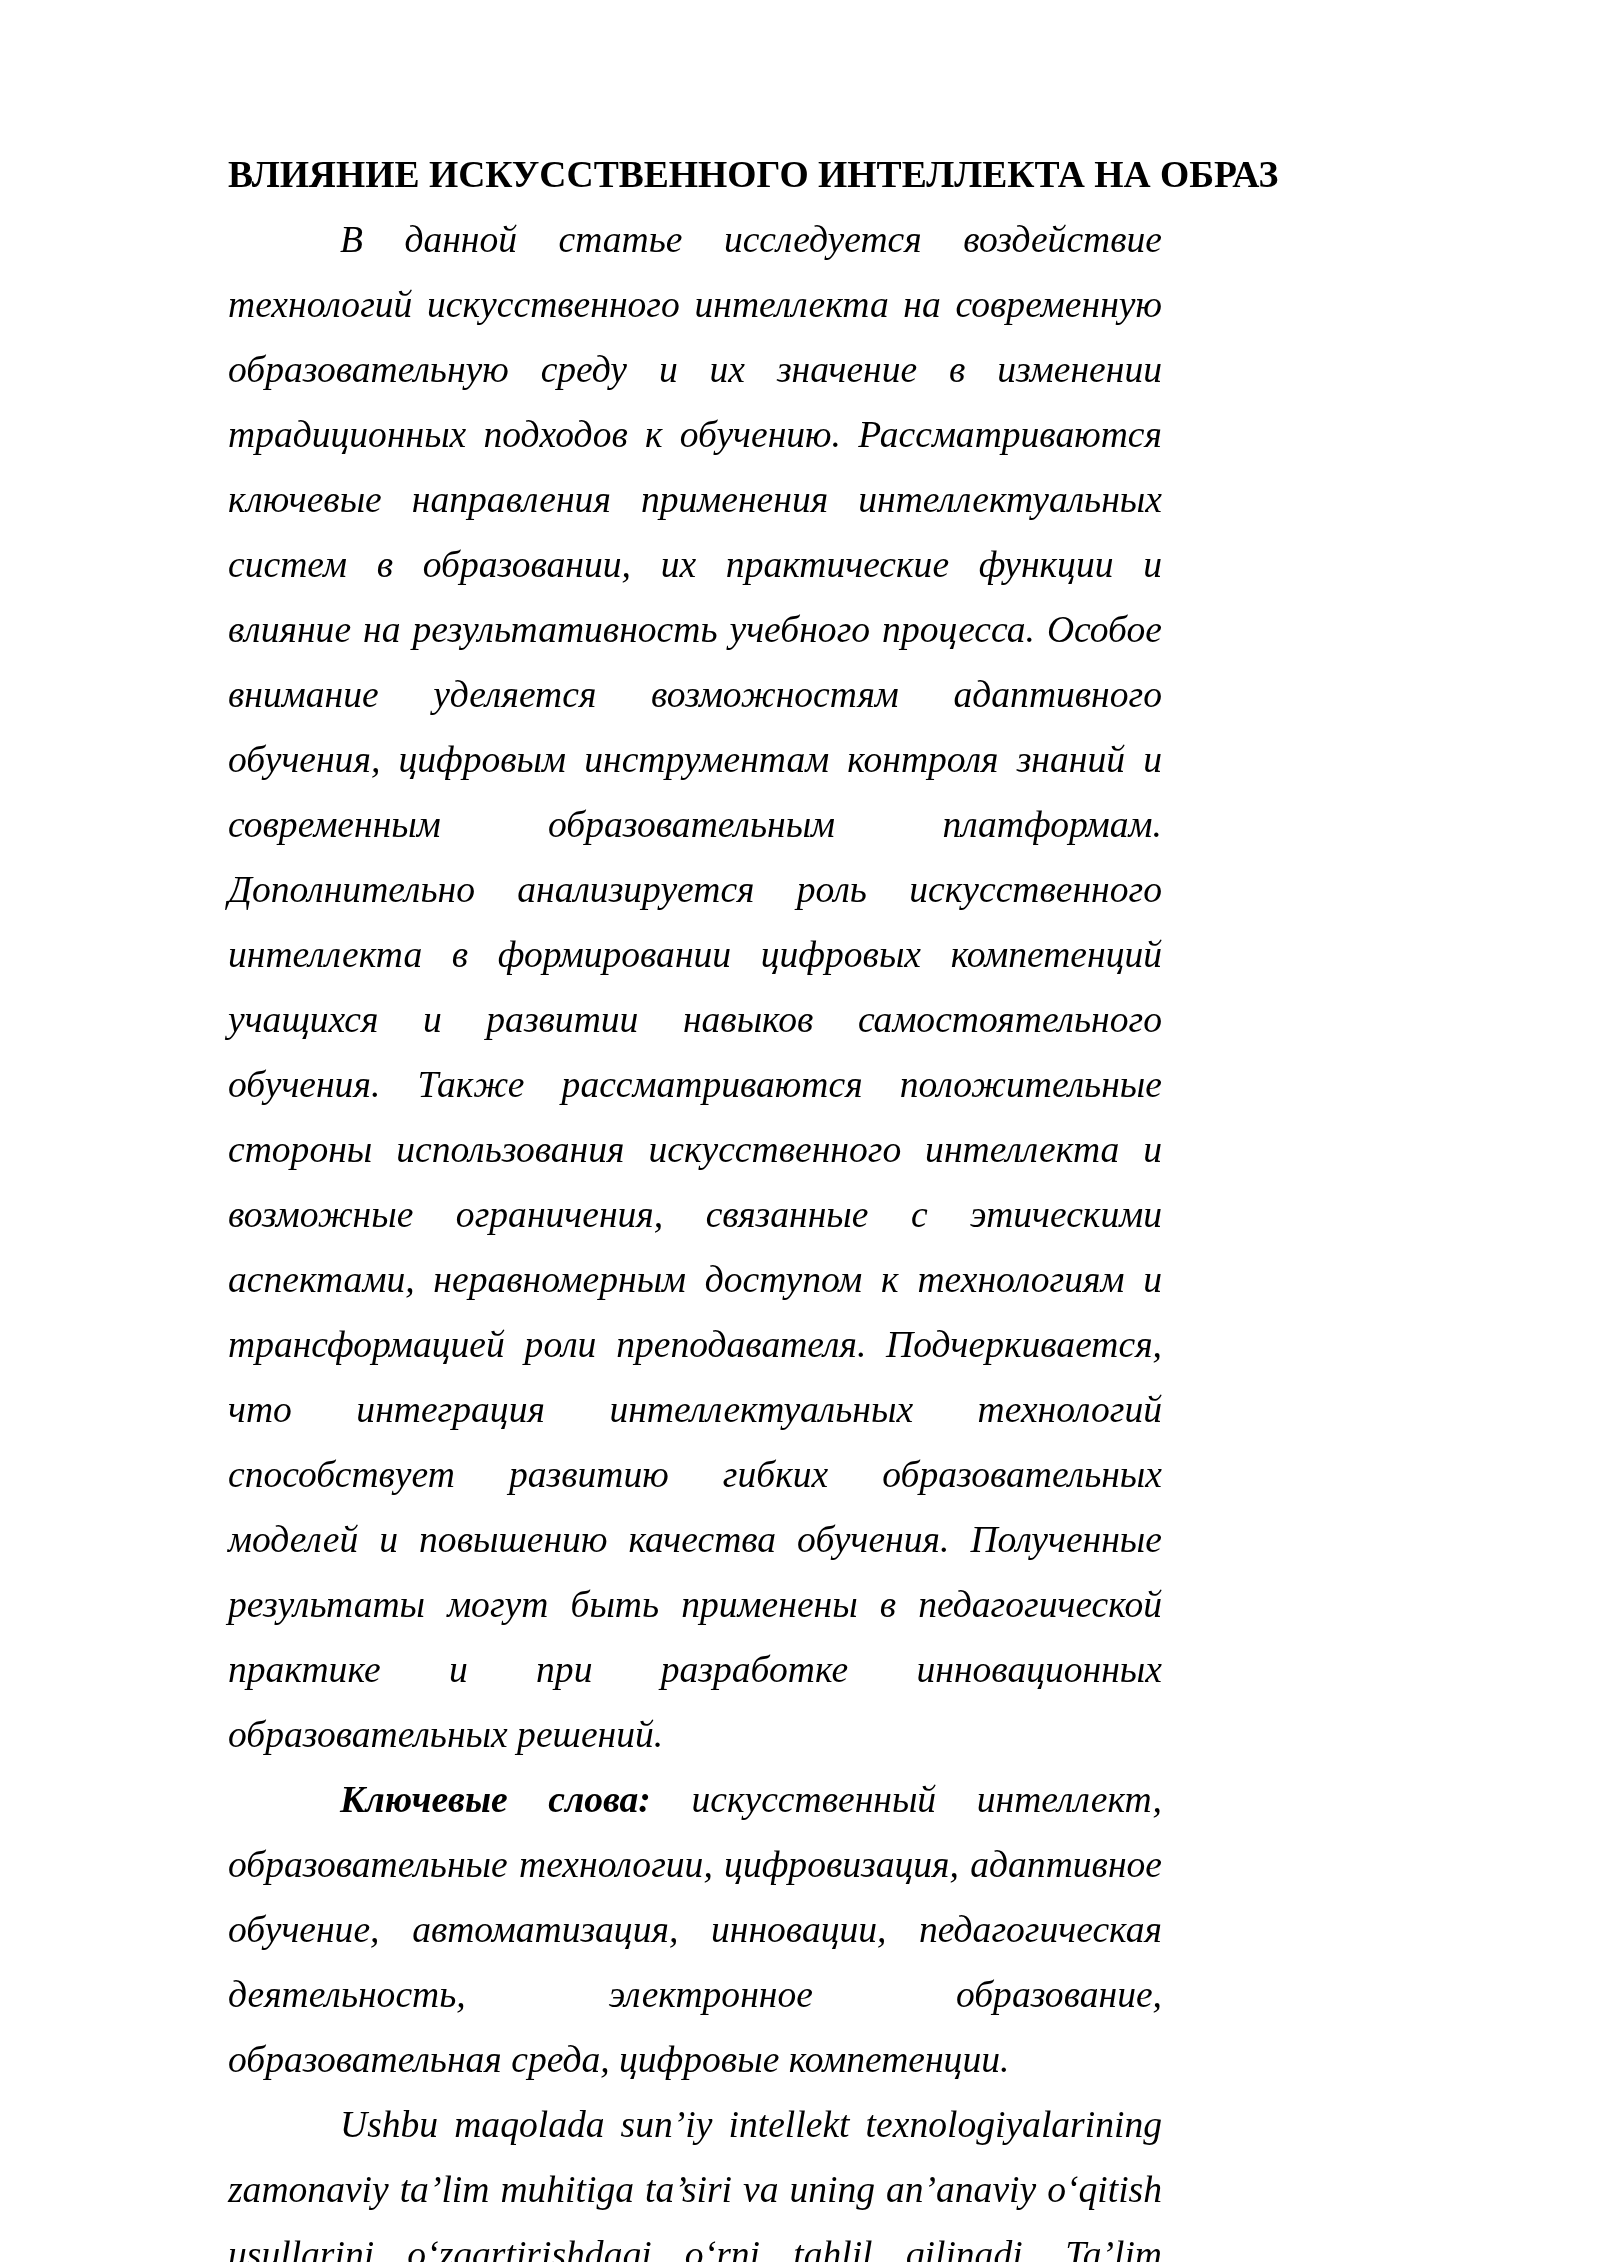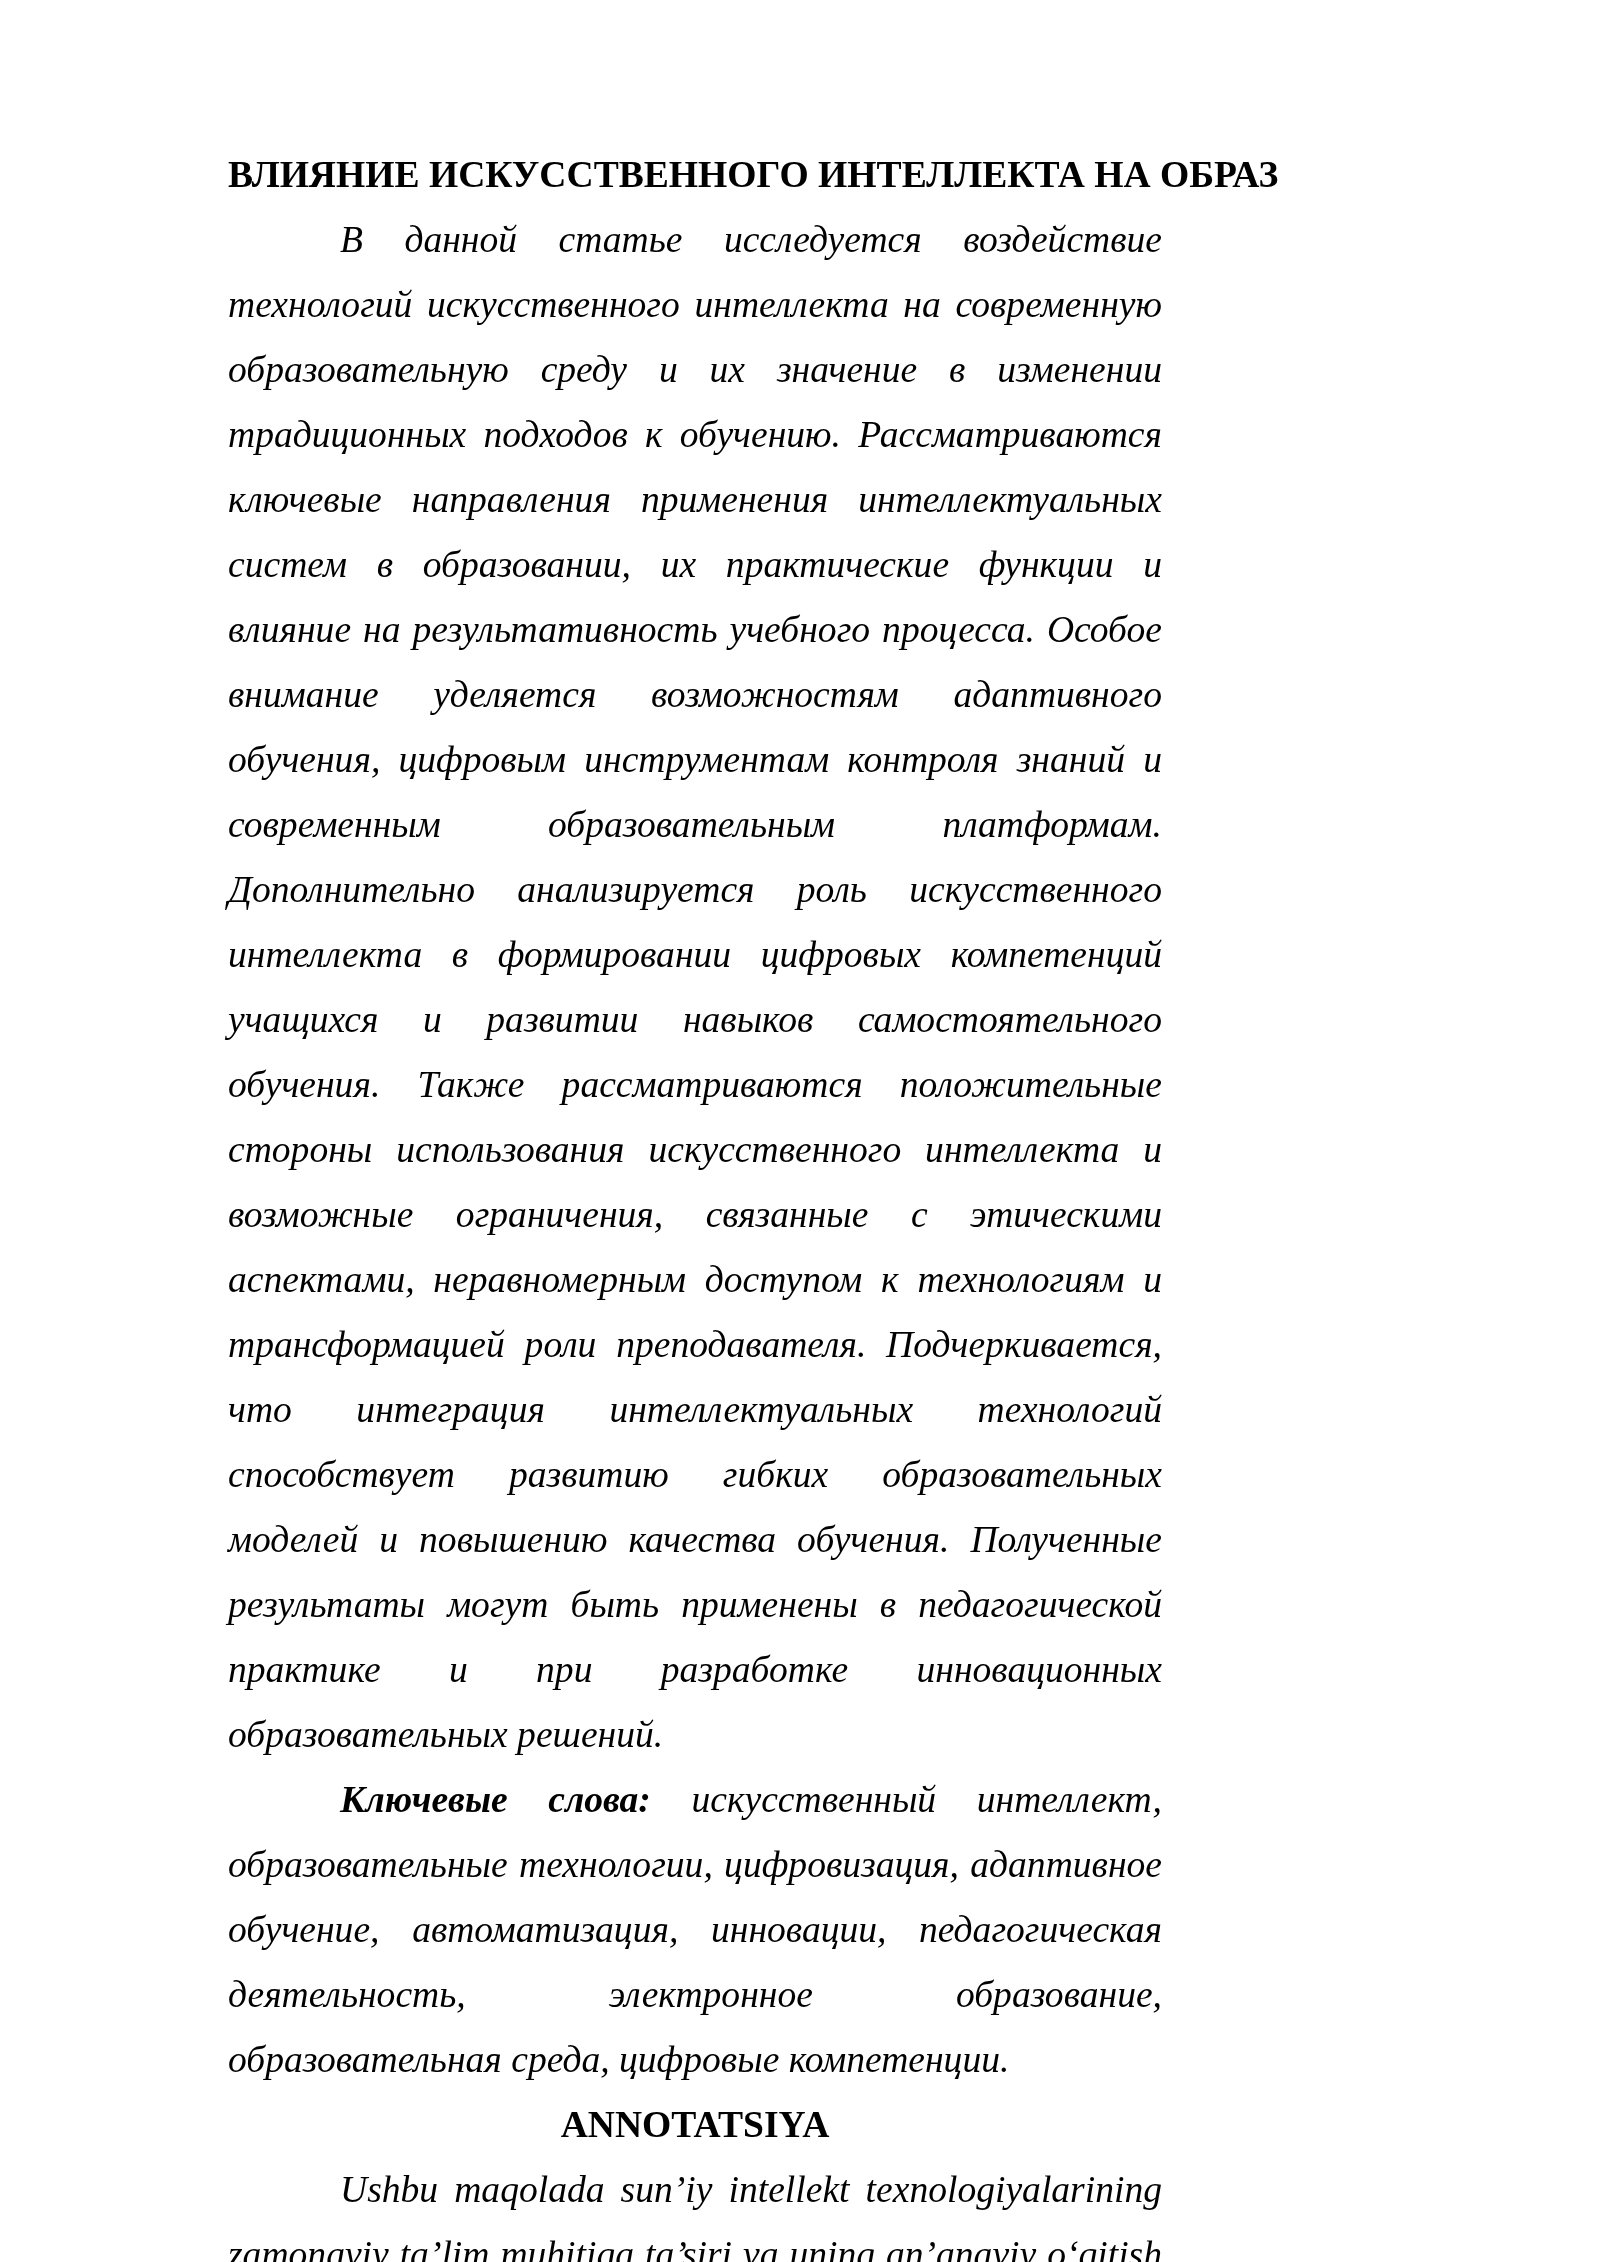--- a/index.html
+++ b/index.html
@@ -47,17 +47,16 @@
 
 <div class="page">
 
   <h1 class="heading">ВЛИЯНИЕ ИСКУССТВЕННОГО ИНТЕЛЛЕКТА НА ОБРАЗОВАНИЕ</h1>
 
 
   <p class="para">В данной статье исследуется воздействие технологий искусственного интеллекта на современную образовательную среду и их значение в изменении традиционных подходов к обучению. Рассматриваются ключевые направления применения интеллектуальных систем в образовании, их практические функции и влияние на результативность учебного процесса. Особое внимание уделяется возможностям адаптивного обучения, цифровым инструментам контроля знаний и современным образовательным платформам. Дополнительно анализируется роль искусственного интеллекта в формировании цифровых компетенций учащихся и развитии навыков самостоятельного обучения. Также рассматриваются положительные стороны использования искусственного интеллекта и возможные ограничения, связанные с этическими аспектами, неравномерным доступом к технологиям и трансформацией роли преподавателя. Подчеркивается, что интеграция интеллектуальных технологий способствует развитию гибких образовательных моделей и повышению качества обучения. Полученные результаты могут быть применены в педагогической практике и при разработке инновационных образовательных решений.</p>
 
   <p class="para"><span class="kw-label">Ключевые слова:</span> <span>искусственный интеллект, образовательные технологии, цифровизация, адаптивное обучение, автоматизация, инновации, педагогическая деятельность, электронное образование, образовательная среда, цифровые компетенции.</span></p>
 
-  <h2 class="heading">ANNOTATSIYA</h2>
 
   <p class="para justify-last">Ushbu maqolada sun’iy intellekt texnologiyalarining zamonaviy ta’lim muhitiga ta’siri va uning an’anaviy o‘qitish usullarini o‘zgartirishdagi o‘rni tahlil qilinadi. Ta’lim jarayonida sun’iy intellektdan foydalanish yo‘nalishlari, uning amaliy imkoniyatlari va o‘qitish samaradorligiga ta’siri ko‘rib chiqiladi. Individual yondashuvga asoslangan ta’lim, bilimlarni avtomatlashtirilgan baholash hamda zamonaviy ta’lim platformalariga alohida e’tibor qaratiladi. Шунингдек,</p>
 
 </div>
 
 </body></html>

